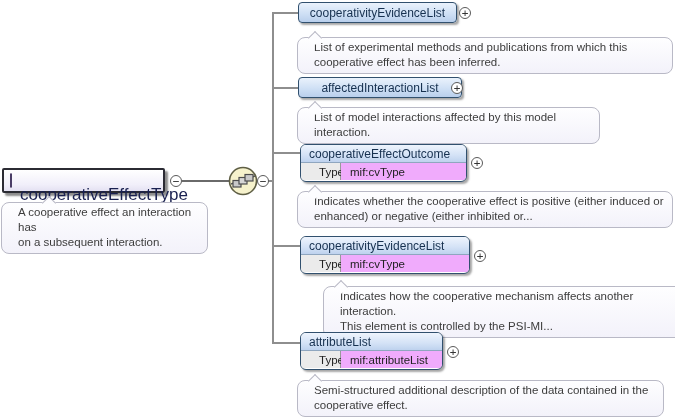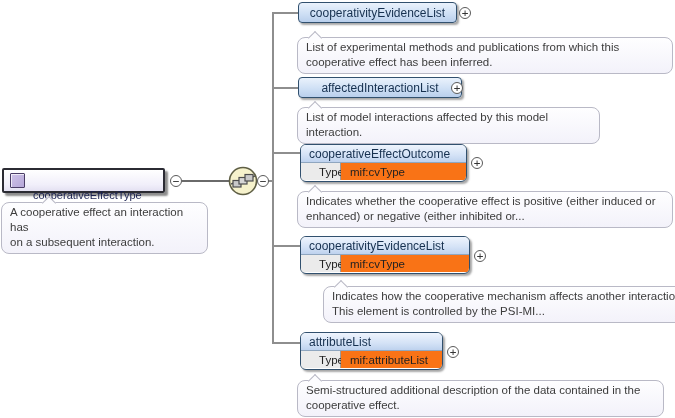--- a/index.html
+++ b/index.html
@@ -14,21 +14,21 @@
   .hline.dark{background:#6a6a6a;}
   
   .root-box{
     position:absolute;left:2px;top:168px;width:163px;height:25px;
     background:linear-gradient(180deg,#ffffff 0%,#f1effa 70%,#e4e1f2 100%);
     border:2px solid #2b2b33;border-radius:2px;
     box-shadow:3px 3px 2px rgba(0,0,0,0.45);
     display:flex;align-items:center;gap:8px;padding-left:6px;box-sizing:border-box;
     cursor:pointer;
   }
-  .root-label{font-size:11px;color:#1a2150;white-space:nowrap;margin-top:28px;}
+  .root-label{font-size:17px;color:#1a2150;white-space:nowrap;margin-top:28px;}
   .elem-icon{
     width:13px;height:13px;background:linear-gradient(135deg,#cfc3e8,#b5a6d8);
     border:1.5px solid #4a3d66;border-radius:1px;box-shadow:inset 1px 1px 0 rgba(255,255,255,0.7);
   }
   
   .toggle{
     position:absolute;width:12px;height:12px;border:1px solid #5a5a5a;border-radius:50%;
     background:#ffffff;color:#333;font-size:11px;line-height:11px;text-align:center;
     box-sizing:border-box;cursor:pointer;font-family:"DejaVu Sans Mono",monospace;
   }
@@ -54,28 +54,28 @@
     background:linear-gradient(180deg,#eef4fd 0%,#d4e2f6 60%,#bed2ee 100%);
     border-bottom:1px solid #8fa6bf;
     display:flex;align-items:center;padding-left:8px;
     font-size:12px;color:#16304f;white-space:nowrap;
   }
   .typed-row{height:17px;display:flex;font-size:11.5px;color:#222;}
   .type-key{
     width:40px;box-sizing:border-box;background:#ebebeb;border-right:1px solid #9a9a9a;
     display:flex;align-items:center;padding-left:18px;
   }
-  .type-val{display:flex;align-items:center;padding-left:9px;white-space:nowrap;background:#f97316;flex:1;}
+  .type-val{display:flex;align-items:center;padding-left:9px;white-space:nowrap;background:#f0abfc;flex:1;}
   
   .bubble{
     position:absolute;box-sizing:border-box;
     background:linear-gradient(180deg,#fefeff 0%,#f3f2fa 100%);
     border:1px solid #b9b9c6;border-radius:8px;
     font-size:11.5px;color:#3c3c3c;line-height:15px;
-    padding:2px 8px 3px 8px;white-space:nowrap;
+    padding:2px 8px 3px 16px;white-space:nowrap;
   }
   .bubble .ptr{
     position:absolute;width:9px;height:9px;top:-5.5px;
     background:#fdfdff;border-left:1px solid #b9b9c6;border-top:1px solid #b9b9c6;
     transform:rotate(45deg);
   }
 </style>
 </head>
 <body>
 

